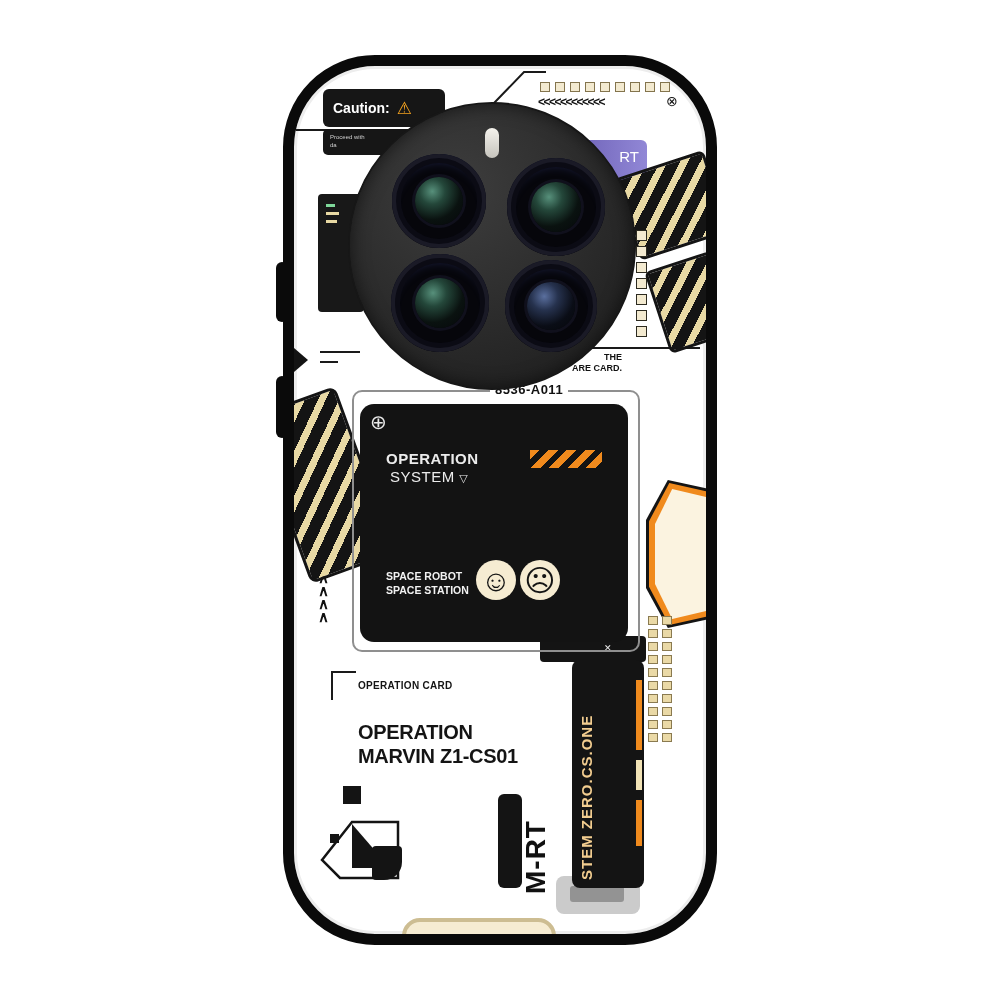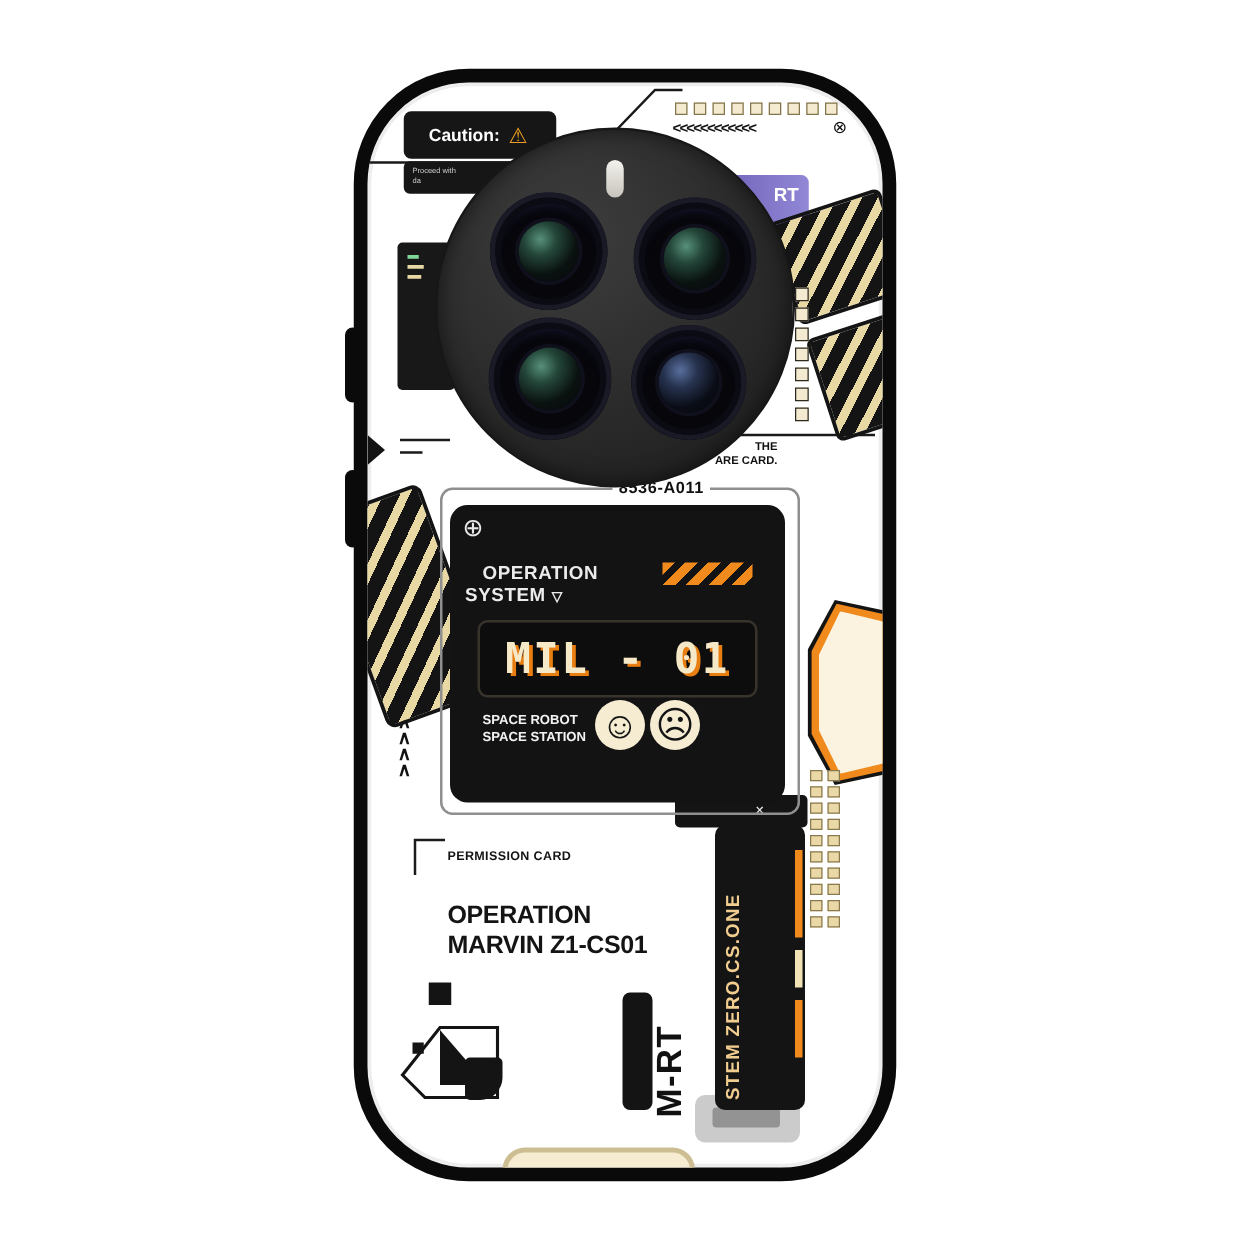--- a/index.html
+++ b/index.html
@@ -51,21 +51,21 @@
   <div class="case">
 
     <svg class="abs" style="left:0;top:0;z-index:1;" width="412" height="868" viewBox="0 0 412 868">
       <path d="M0 64 H174 L230 6 H252" fill="none" stroke="#1a1a1a" stroke-width="2"></path>
       <path d="M252 262 L272 282 H406" fill="none" stroke="#1a1a1a" stroke-width="2"></path>
       <path d="M26 286 H66 M26 296 H44" fill="none" stroke="#1a1a1a" stroke-width="2"></path>
       <path d="M62 606 H38 V634" fill="none" stroke="#1a1a1a" stroke-width="2"></path>
       <path d="M28 794 L58 756 H104 V812 H46 Z" fill="none" stroke="#141414" stroke-width="2.5"></path>
     </svg>
 
-    <div class="abs blkchip" style="left:29px;top:23px;width:122px;height:38px;z-index:2;display:flex;align-items:center;gap:7px;padding:0 20px;box-sizing:border-box;">
+    <div class="abs blkchip" style="left:29px;top:23px;width:122px;height:38px;z-index:2;display:flex;align-items:center;gap:7px;padding:0 10px;box-sizing:border-box;">
       <span style="font-weight:bold;font-size:14px;">Caution:</span>
       <span style="color:#f0a020;font-size:17px;">⚠</span>
     </div>
     <div class="abs blkchip" style="left:29px;top:63px;width:96px;height:26px;z-index:2;border-radius:5px;padding:4px 7px;box-sizing:border-box;color:#cfcfcf;font-size:6px;line-height:8px;">
       <div>Proceed with</div>
       <div>da</div>
     </div>
 
     <div class="abs" style="left:246px;top:16px;z-index:2;display:flex;gap:5px;">
       <div class="dot-sq"></div>
@@ -75,21 +75,21 @@
       <div class="dot-sq"></div>
       <div class="dot-sq"></div>
       <div class="dot-sq"></div>
       <div class="dot-sq"></div>
       <div class="dot-sq"></div>
     </div>
     <div class="abs" style="left:244px;top:29px;z-index:2;font-weight:bold;font-size:12px;letter-spacing:-1.5px;color:#111;">&lt;&lt;&lt;&lt;&lt;&lt;&lt;&lt;&lt;&lt;&lt;&lt;</div>
     <span class="abs" style="left:372px;top:27px;z-index:2;font-size:14px;color:#111;">⊗</span>
 
     <div class="abs" style="left:281px;top:74px;width:72px;height:66px;z-index:3;border-radius:6px;background:linear-gradient(90deg,#6f63b8,#9187d6);text-align:right;padding:8px;box-sizing:border-box;">
-      <span style="color:#fff;font-weight:bold;font-size:15px;">RT</span>
+      <span style="color:#fff;font-weight:normal;font-size:15px;">RT</span>
     </div>
 
     <div class="abs" style="left:24px;top:128px;width:46px;height:118px;z-index:3;background:#181818;border-radius:4px;">
       <div class="abs" style="left:8px;top:10px;width:9px;height:3px;background:#7fd89a;"></div>
       <div class="abs" style="left:8px;top:18px;width:13px;height:3px;background:#e8d9a4;"></div>
       <div class="abs" style="left:8px;top:26px;width:11px;height:3px;background:#e8d9a4;"></div>
     </div>
 
     <div class="abs" style="left:346px;top:94px;width:94px;height:184px;z-index:3;transform:rotate(-18deg);">
       <div class="stripe" style="margin-bottom:12px;"></div>
@@ -119,26 +119,23 @@
 
     <div class="abs" style="left:58px;top:324px;width:288px;height:262px;z-index:3;border:2px solid #8f8f8f;border-radius:10px;box-sizing:border-box;"></div>
     <div class="abs" style="left:196px;top:316px;z-index:4;background:#fff;padding:0 5px;font-weight:bold;font-size:13px;letter-spacing:.5px;color:#111;">8536-A011</div>
     <span class="abs" style="left:318px;top:336px;z-index:4;font-size:10px;color:#666;">✕</span>
     <span class="abs" style="left:310px;top:558px;z-index:4;font-size:10px;color:#666;">✕</span>
 
     <div class="abs" style="left:66px;top:338px;width:268px;height:238px;z-index:4;background:#131313;border-radius:14px;">
       <span class="abs" style="left:10px;top:6px;font-size:20px;color:#e8e8e8;">⊕</span>
       <div class="abs" style="left:170px;top:46px;width:72px;height:18px;background:repeating-linear-gradient(135deg,#f08a1d 0 7px,transparent 7px 13px);"></div>
       <div class="abs" style="left:26px;top:46px;font-weight:bold;font-size:15px;color:#ececec;letter-spacing:.5px;">OPERATION</div>
-      <div class="abs" style="left:12px;top:64px;font-weight:bold;font-size:15px;color:#ececec;letter-spacing:.5px;">
+      <div class="abs" style="left:30px;top:64px;font-weight:normal;font-size:15px;color:#ececec;letter-spacing:.5px;">
         <span>SYSTEM</span>
         <span style="font-size:11px;">▽</span>
-      </div>
-      <div class="abs" style="left:22px;top:92px;width:224px;height:62px;border:2px solid #38342c;border-radius:8px;background:#0d0d0d;box-sizing:border-box;text-align:center;">
-        <span style="font-family:'DejaVu Sans Mono',monospace;font-weight:bold;font-size:34px;line-height:58px;letter-spacing:2px;color:#f6e9c8;text-shadow:3px 3px 0 #e87e10;">MIL - 01</span>
       </div>
       <div class="abs" style="left:26px;top:166px;font-weight:bold;font-size:10.5px;color:#f2f2f2;">SPACE ROBOT</div>
       <div class="abs" style="left:26px;top:180px;font-weight:bold;font-size:10.5px;color:#f2f2f2;">SPACE STATION</div>
       <div class="face abs" style="left:116px;top:156px;">☺</div>
       <div class="face abs" style="left:160px;top:156px;">☹</div>
     </div>
 
     <div class="abs" style="left:24px;top:492px;z-index:2;font-weight:bold;font-size:15px;line-height:13px;color:#111;white-space:pre-line;">∧
 ∧
 ∧
@@ -170,21 +167,21 @@
       <div class="tick"></div>
         <div class="tick"></div>
       <div class="tick"></div>
         <div class="tick"></div>
       <div class="tick"></div>
         <div class="tick"></div>
       <div class="tick"></div>
         <div class="tick"></div>
     </div>
 
-    <div class="abs" style="left:64px;top:614px;z-index:2;font-weight:bold;font-size:10px;letter-spacing:.3px;color:#141414;">PERMISSION CARD</div>
+    <div class="abs" style="left:64px;top:614px;z-index:2;font-weight:bold;font-size:10px;letter-spacing:.3px;color:#141414;">OPERATION CARD</div>
     <div class="abs" style="left:64px;top:654px;z-index:2;font-weight:bold;font-size:20px;line-height:24px;color:#141414;letter-spacing:-.3px;">
       <div>OPERATION</div>
       <div>MARVIN Z1-CS01</div>
     </div>
 
     <div class="abs" style="left:246px;top:570px;width:106px;height:26px;z-index:2;background:#141414;border-radius:4px;">
       <span class="abs" style="left:64px;top:7px;font-size:9px;color:#eee;">✕</span>
     </div>
     <div class="abs" style="left:278px;top:594px;width:72px;height:228px;z-index:2;background:#141414;border-radius:8px;">
       <div class="vtext abs" style="left:6px;top:8px;height:212px;font-weight:bold;font-size:15px;letter-spacing:1px;color:#f2cd90;">STEM ZERO.CS.ONE</div>

